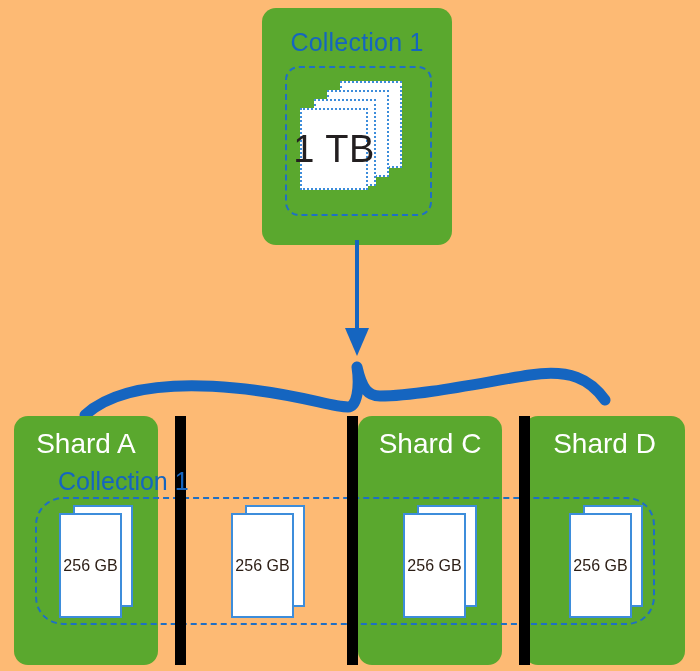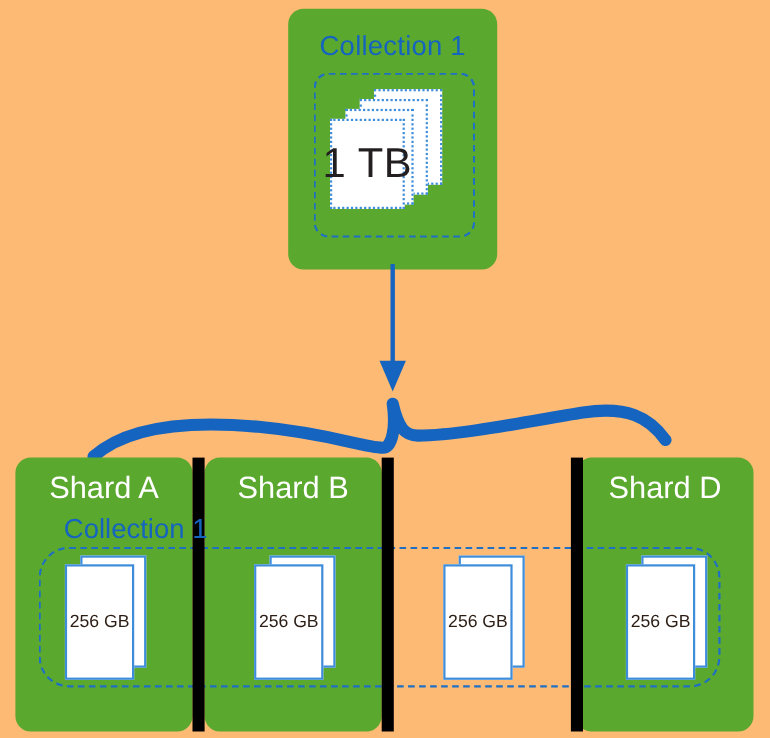--- a/index.html
+++ b/index.html
@@ -106,21 +106,21 @@
     left: 60px;
     top: 355px;
     width: 620px;
     height: 70px;
   }
 
   
   .shard-card {
     position: absolute;
     top: 416px;
-    width: 161px;
+    width: 144px;
     height: 249px;
   }
   #shard-a { left: 14px; }
   #shard-b { left: 186px; }
   #shard-c { left: 358px; }
   #shard-d { left: 524px; width: 161px; }
 
   .shard-title {
     position: absolute;
     left: 0;
@@ -229,22 +229,22 @@
              C 240 39, 270 52, 288 52
              C 297 52, 300 32, 297 12
              C 302 34, 308 41, 320 41
              C 360 41, 430 26, 470 20
              C 510 14, 530 24, 545 45" fill="none" stroke="#1565c0" stroke-width="11" stroke-linecap="round" stroke-linejoin="round"></path>
   </svg>
 
   <div class="green-card shard-card" id="shard-a">
     <div class="shard-title">Shard A</div>
   </div>
-  <div class="green-card shard-card" id="shard-b">
-    <div class="shard-title">Shard B</div>
+  <div class="green-card shard-card" id="shard-c">
+    <div class="shard-title">Shard C</div>
   </div>
   <div class="green-card shard-card" id="shard-d">
     <div class="shard-title">Shard D</div>
   </div>
 
   <div id="shard-dashbox"></div>
   <div class="gap-mask" id="gap1"></div>
   <div class="gap-mask" id="gap2"></div>
   <div class="gap-mask" id="gap3"></div>
 

